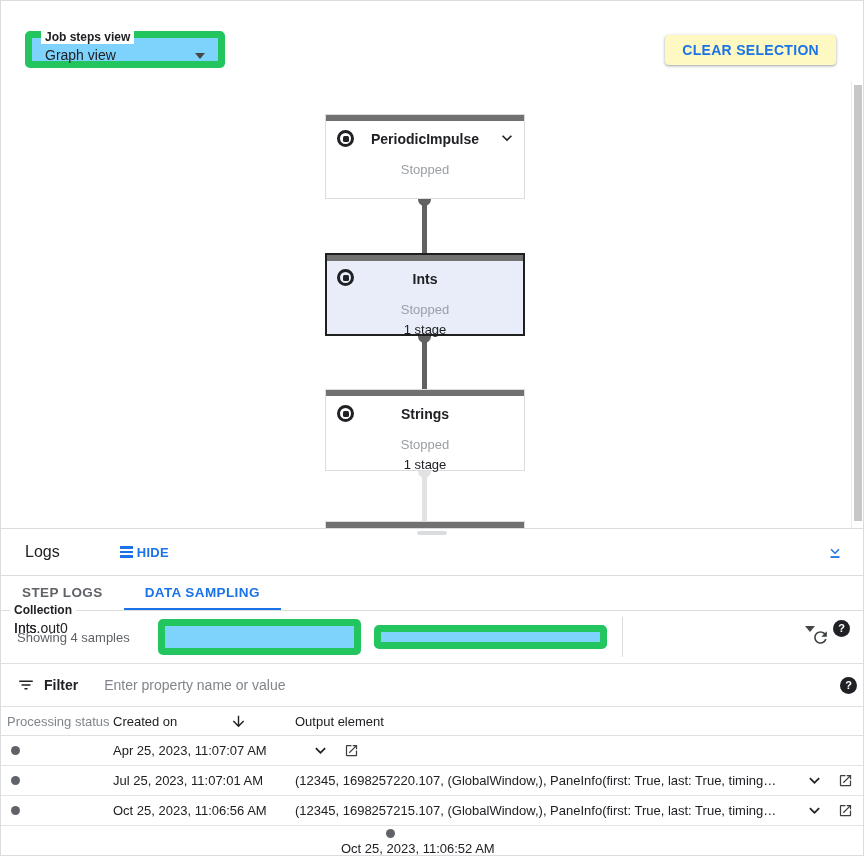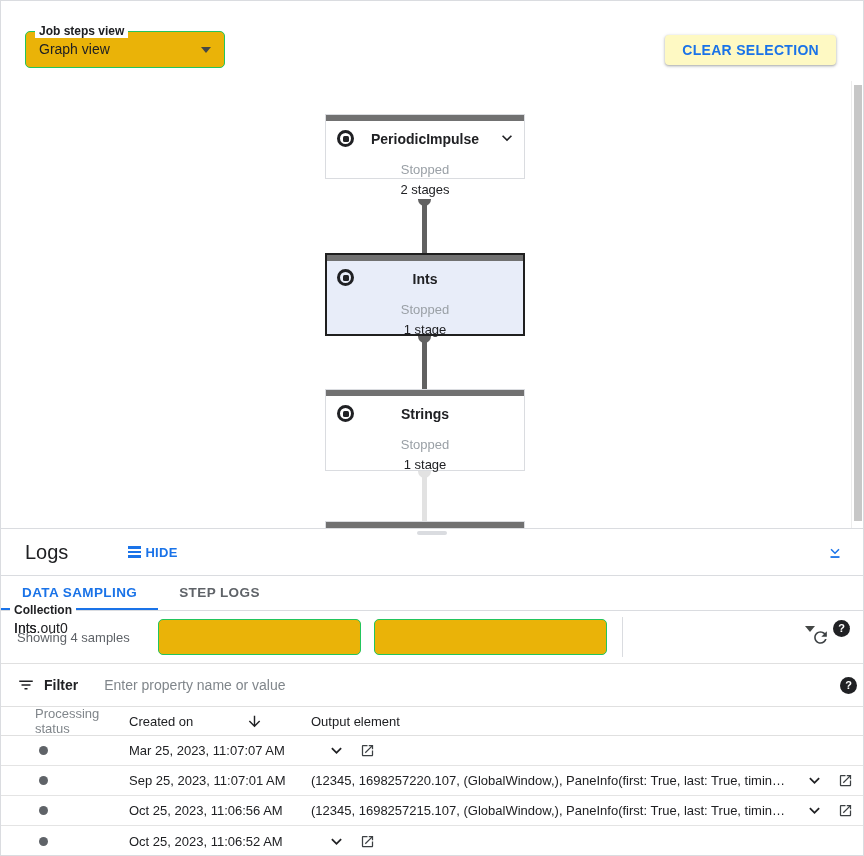--- a/index.html
+++ b/index.html
@@ -5,22 +5,22 @@
   * { margin:0; padding:0; box-sizing:border-box; }
   html,body { width:864px; height:856px; }
   body {
     font-family:"Liberation Sans","DejaVu Sans",sans-serif;
     background:#fff; color:#202124; position:relative;
     border:1px solid #dadce0; overflow:hidden; font-size:13px;
   }
 
   
   .mat-select {
-    position:absolute; border:1px solid #22c55e; border-radius:5px;
-    background:#eab308; height:37px;
+    position:absolute; border:7px solid #22c55e; border-radius:5px;
+    background:#7dd3fc; height:37px;
   }
   .mat-select .floating-label {
     position:absolute; top:-8px; left:9px; background:#fff; padding:0 4px;
     font-size:12px; font-weight:bold; color:#202124; white-space:nowrap;
   }
   .mat-select .select-value {
     position:absolute; left:13px; top:0; line-height:35px; font-size:14px; color:#202124;
   }
   .caret-down {
     position:absolute; right:13px; top:15px; width:0; height:0;
@@ -49,21 +49,21 @@
   .node-status-icon {
     position:absolute; left:11px; top:15px; width:17px; height:17px;
     border:3px solid #202124; border-radius:50%;
   }
   .node-status-icon::after {
     content:''; position:absolute; left:2.5px; top:2.5px; width:6px; height:6px;
     background:#202124; border-radius:1.5px;
   }
   .node.selected .node-status-icon { left:10px; top:14px; }
   .node-chevron { position:absolute; right:7px; top:13px; width:20px; height:20px; fill:#202124; }
-  #node-1 { top:113px; height:65px; }
+  #node-1 { top:113px; height:85px; }
   #node-2 { top:252px; height:83px; }
   #node-3 { top:388px; height:82px; }
   #node-4 { top:520px; height:8px; border-bottom:none; }
 
   .edge { position:absolute; left:421px; width:5px; background:#616161; }
   .edge::before {
     content:''; position:absolute; top:0; left:-4px; width:13px; height:7px;
     background:inherit; border-radius:0 0 7px 7px;
   }
   #edge-1 { top:198px; height:55px; }
@@ -76,61 +76,61 @@
   }
   .v-scrollbar .thumb { position:absolute; left:2px; top:4px; width:8px; height:436px; background:#c7c7c7; }
 
   
   .logs-panel { position:absolute; left:0; right:0; top:527px; bottom:0; background:#fff; border-top:1px solid #dadce0; }
   .divider-handle {
     position:absolute; top:2px; left:50%; transform:translateX(-50%);
     width:30px; height:4px; background:#dadce0; border-radius:2px; cursor:row-resize;
   }
   .logs-header { height:47px; border-bottom:1px solid #dadce0; display:flex; align-items:center; padding-left:24px; position:relative; }
-  .logs-title { font-size:20px; color:#202124; }
+  .logs-title { font-size:16px; color:#202124; }
   .hide-btn { display:flex; align-items:center; margin-left:60px; cursor:pointer; color:#1a73e8; font-size:13px; font-weight:bold; letter-spacing:.3px; }
   .hide-icon { display:inline-flex; flex-direction:column; gap:2px; margin-right:4px; }
   .hide-icon i { display:block; width:13px; height:2.5px; background:#1a73e8; }
   .collapse-btn { position:absolute; right:19px; top:14px; width:18px; height:18px; cursor:pointer; fill:#1a73e8; }
 
   .logs-tabs { height:35px; border-bottom:1px solid #dadce0; display:flex; }
   .tab { padding:0 21px; line-height:33px; font-size:13.5px; font-weight:bold; letter-spacing:.4px; color:#5f6368; cursor:pointer; }
   .tab.active { color:#1a73e8; border-bottom:2px solid #1a73e8; }
 
   .sampling-controls { height:53px; border-bottom:1px solid #e0e0e0; display:flex; align-items:center; padding-left:16px; position:relative; }
   .showing-text { font-size:13px; color:#5f6368; }
   #step-select { position:static; margin-left:28px; width:203px; height:36px; }
-  #collection-select { position:static; margin-left:13px; width:233px; height:36px; }
+  #collection-select { position:static; margin-left:13px; width:233px; height:24px; }
   .mat-select.inline { position:relative; }
   #collection-select .caret-down { right:48px; }
   .help-circle {
     display:inline-block; width:17px; height:17px; border-radius:50%; background:#202124;
     color:#fff; font-size:11px; font-weight:bold; text-align:center; line-height:17px; cursor:pointer;
   }
   #collection-select .help-circle { position:absolute; right:13px; top:9px; }
   .controls-divider { width:1px; height:40px; background:#dadce0; margin-left:15px; }
   .refresh-btn { position:absolute; right:33px; top:17px; width:19px; height:19px; cursor:pointer; fill:#3c4043; }
 
   .filter-row { height:43px; border-bottom:1px solid #e0e0e0; display:flex; align-items:center; padding:0 0; position:relative; }
   .filter-icon { width:18px; height:18px; margin-left:16px; fill:#202124; }
   .filter-label { font-size:14px; font-weight:bold; margin-left:9px; }
   .filter-input { flex:1; border:none; outline:none; margin-left:26px; font-family:inherit; font-size:14px; color:#202124; }
   .filter-input::placeholder { color:#80868b; }
   .filter-help { margin-right:6px; }
 
   .sample-table { width:100%; }
   .thead { height:29px; display:flex; align-items:center; border-bottom:1px solid #e0e0e0; font-size:13px; }
-  .col-status { width:112px; padding-left:18px;margin-left:16px; }
+  .col-status { width:112px; padding-left:6px; }
   .col-created { width:182px; display:flex; align-items:center;gap:44px; }
   .col-output { flex:1; overflow:hidden; white-space:nowrap; text-overflow:ellipsis; }
   .thead .col-status { color:#80868b; }
   .thead .col-created, .thead .col-output { color:#202124; }
   .sort-arrow { width:17px; height:17px; margin-left:9px; fill:#202124; }
   .trow { height:30px; display:flex; align-items:center; border-bottom:1px solid #e4e4e4; font-size:13px; color:#202124; }
-  .trow:last-child { border-bottom:none; }
+  .trow:last-child { border-bottom:none;flex-direction:column; }
   .status-dot { display:inline-block; width:9px; height:9px; border-radius:50%; background:#5f6368; margin-left:4px; }
   .row-icons { width:74px; display:flex; align-items:center; justify-content:flex-end; padding-right:10px; gap:13px; }
   .row-expand { width:21px; height:21px; fill:#202124; cursor:pointer; }
   .row-open { width:15px; height:15px; fill:#3c4043; cursor:pointer; }
 </style>
 </head>
 <body>
 
 <div class="mat-select" id="job-steps-select">
   <span class="floating-label">Job steps view</span>
@@ -140,21 +140,20 @@
 <button class="raised-btn">CLEAR SELECTION</button>
 
 <div class="node" id="node-1">
   <div class="bar"></div>
   <span class="node-status-icon"></span>
   <div class="title">PeriodicImpulse</div>
   <svg class="node-chevron" viewBox="0 0 24 24">
       <path d="M16.59 8.59L12 13.17 7.41 8.59 6 10l6 6 6-6z"></path>
     </svg>
   <div class="status">Stopped</div>
-  <div class="stages">2 stages</div>
 </div>
 
 <div class="edge" id="edge-1"></div>
 
 <div class="node selected" id="node-2">
   <div class="bar"></div>
   <span class="node-status-icon"></span>
   <div class="title">Ints</div>
   <div class="status">Stopped</div>
   <div class="stages">1 stage</div>
@@ -193,22 +192,22 @@
         </span>
       <span>HIDE</span>
     </span>
     <svg class="collapse-btn" viewBox="0 0 24 24">
       <path d="M7.41 7.59L12 12.17l4.59-4.58L18 9l-6 6-6-6 1.41-1.41z"></path>
         <rect x="6" y="17.5" width="12" height="2.4"></rect>
     </svg>
   </div>
 
   <div class="logs-tabs">
+    <div class="tab">STEP LOGS</div>
     <div class="tab active">DATA SAMPLING</div>
-    <div class="tab">STEP LOGS</div>
   </div>
 
   <div class="sampling-controls">
     <span class="showing-text">Showing 4 samples</span>
 
     <div class="mat-select inline" id="step-select">
       <span class="floating-label">Step</span>
       <span class="select-value">Ints</span>
       <span class="caret-down"></span>
     </div>
@@ -244,34 +243,34 @@
         <svg class="sort-arrow" viewBox="0 0 24 24">
           <path d="M20 12l-1.41-1.41L13 16.17V4h-2v12.17l-5.58-5.59L4 12l8 8 8-8z"></path>
         </svg>
       </div>
       <div class="col-output">Output element</div>
       <div class="row-icons"></div>
     </div>
 
     <div class="trow">
       <div class="col-status"><span class="status-dot"></span></div>
-      <div class="col-created">Mar 25, 2023, 11:07:07 AM</div>
+      <div class="col-created">Apr 25, 2023, 11:07:07 AM</div>
       <div class="row-icons">
         <svg class="row-expand" viewBox="0 0 24 24">
             <path d="M16.59 8.59L12 13.17 7.41 8.59 6 10l6 6 6-6z"></path>
           </svg>
         <svg class="row-open" viewBox="0 0 24 24">
             <path d="M19 19H5V5h7V3H5c-1.11 0-2 .9-2 2v14c0 1.1.89 2 2 2h14c1.1 0 2-.9 2-2v-7h-2v7zM14 3v2h3.59l-9.83 9.83 1.41 1.41L19 6.41V10h2V3h-7z"></path>
           </svg>
       </div>
     </div>
 
     <div class="trow">
       <div class="col-status"><span class="status-dot"></span></div>
-      <div class="col-created">Sep 25, 2023, 11:07:01 AM</div>
+      <div class="col-created">Jul 25, 2023, 11:07:01 AM</div>
       <div class="col-output">(12345, 1698257220.107, (GlobalWindow,), PaneInfo(first: True, last: True, timing…</div>
       <div class="row-icons">
         <svg class="row-expand" viewBox="0 0 24 24">
             <path d="M16.59 8.59L12 13.17 7.41 8.59 6 10l6 6 6-6z"></path>
           </svg>
         <svg class="row-open" viewBox="0 0 24 24">
             <path d="M19 19H5V5h7V3H5c-1.11 0-2 .9-2 2v14c0 1.1.89 2 2 2h14c1.1 0 2-.9 2-2v-7h-2v7zM14 3v2h3.59l-9.83 9.83 1.41 1.41L19 6.41V10h2V3h-7z"></path>
           </svg>
       </div>
     </div>

